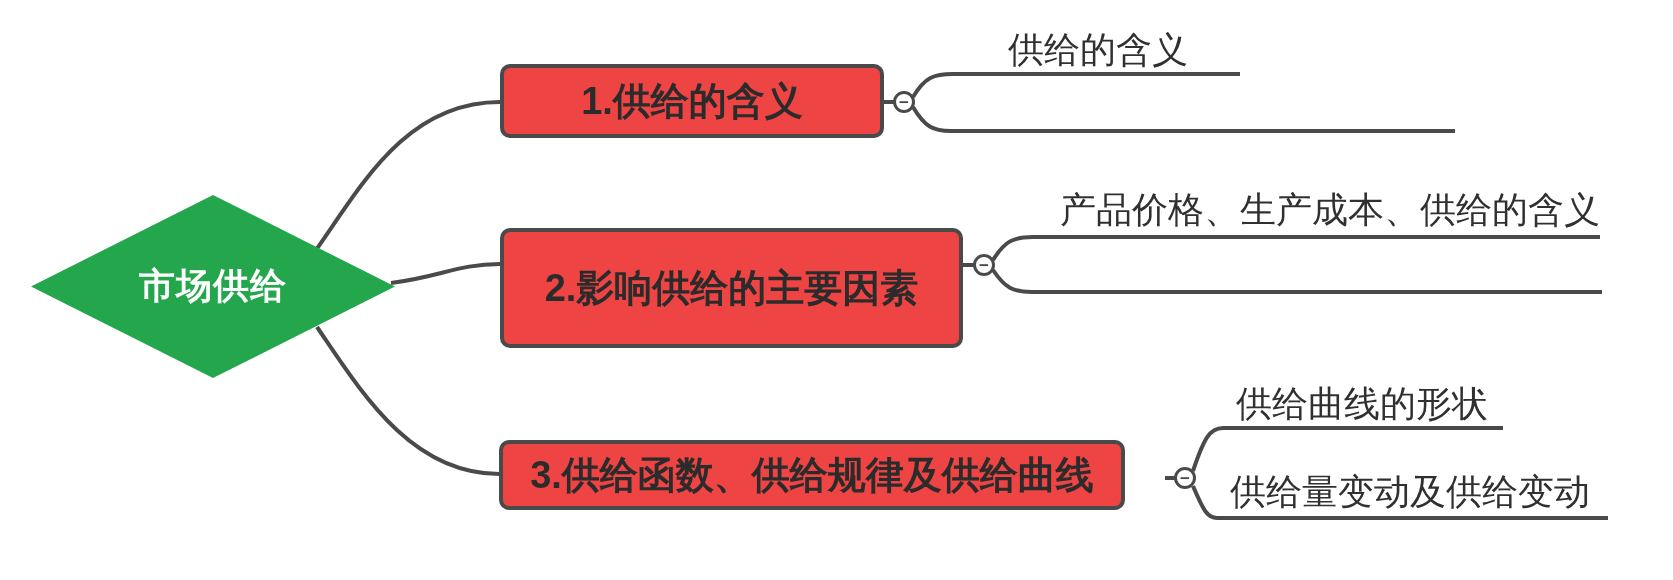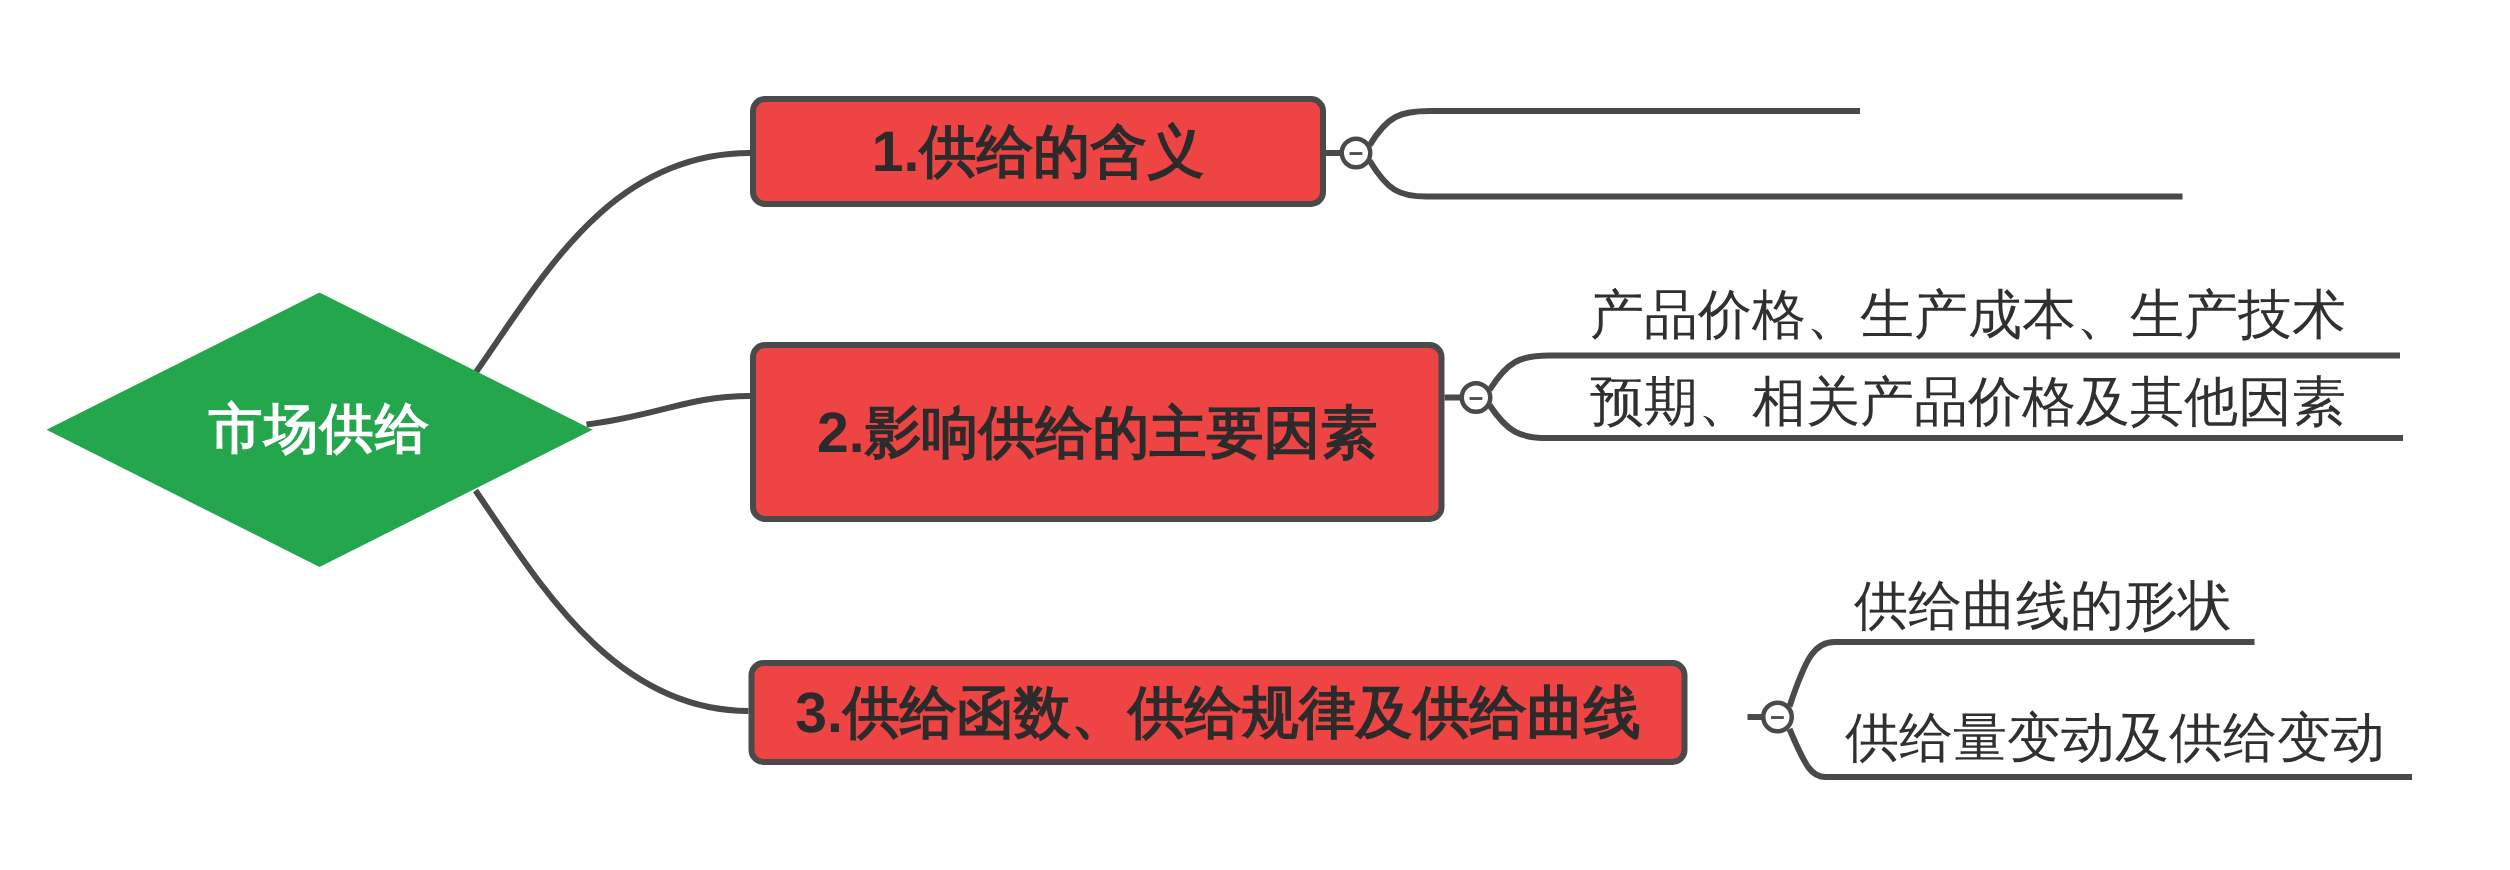--- a/index.html
+++ b/index.html
@@ -105,18 +105,18 @@
   <div class="collapse c1">
     <span>−</span>
   </div>
   <div class="collapse c2">
     <span>−</span>
   </div>
   <div class="collapse c3">
     <span>−</span>
   </div>
 
-  <div class="leaf l2a">产品价格、生产成本、生产技术</div>
-  <div class="leaf l2b">预期、相关产品价格及其他因素</div>
+  <div class="leaf l1a">供给的含义</div>
+  <div class="leaf l2a">产品价格、生产成本、供给的含义</div>
   <div class="leaf l3b">供给量变动及供给变动</div>
   <div class="leaf l3a">供给曲线的形状</div>
 
 </div>
 
 </body></html>

